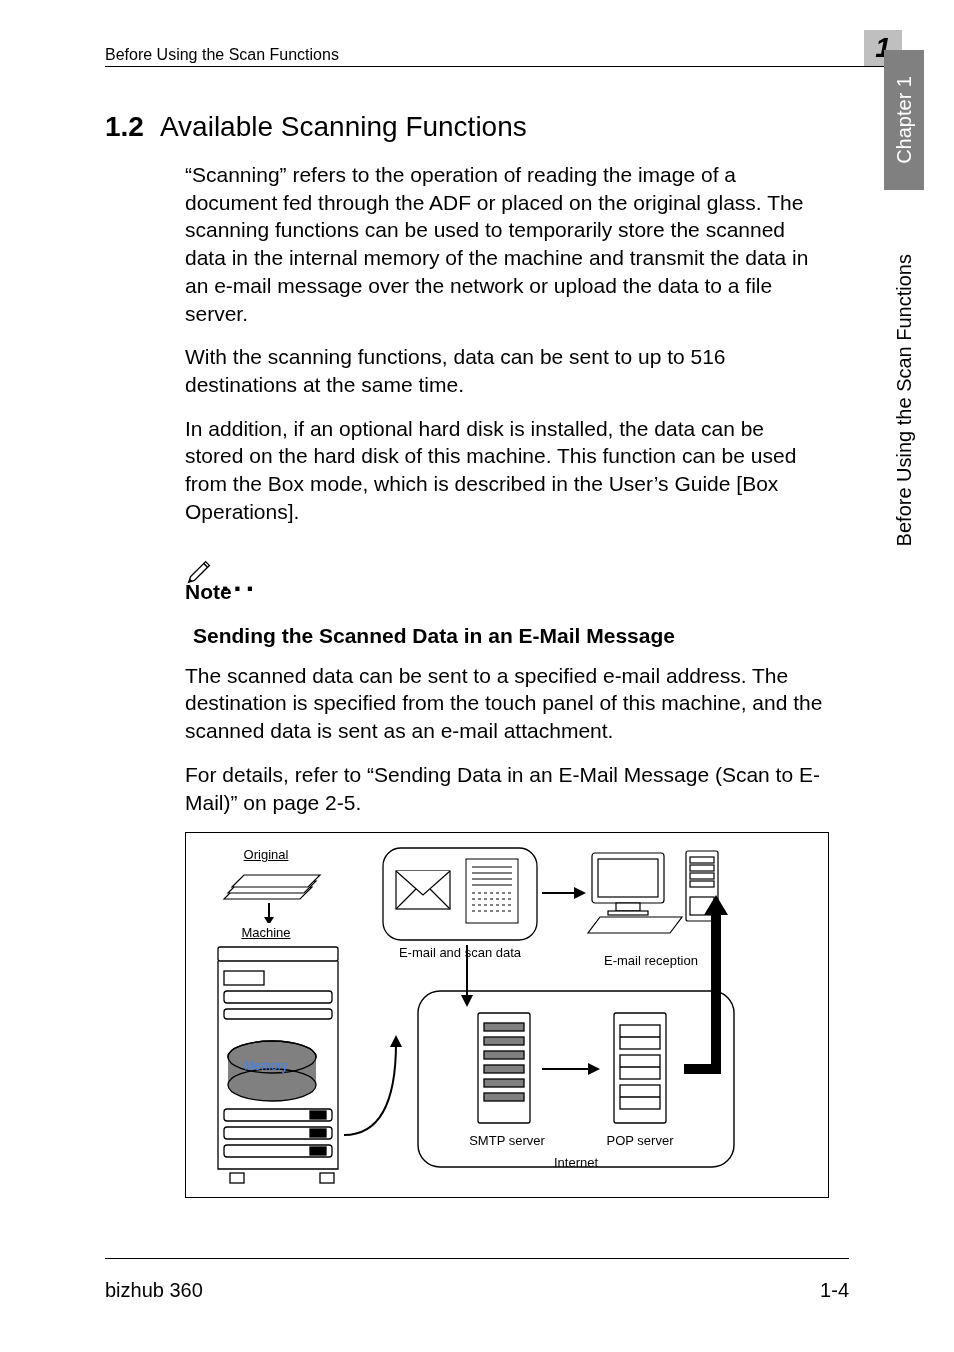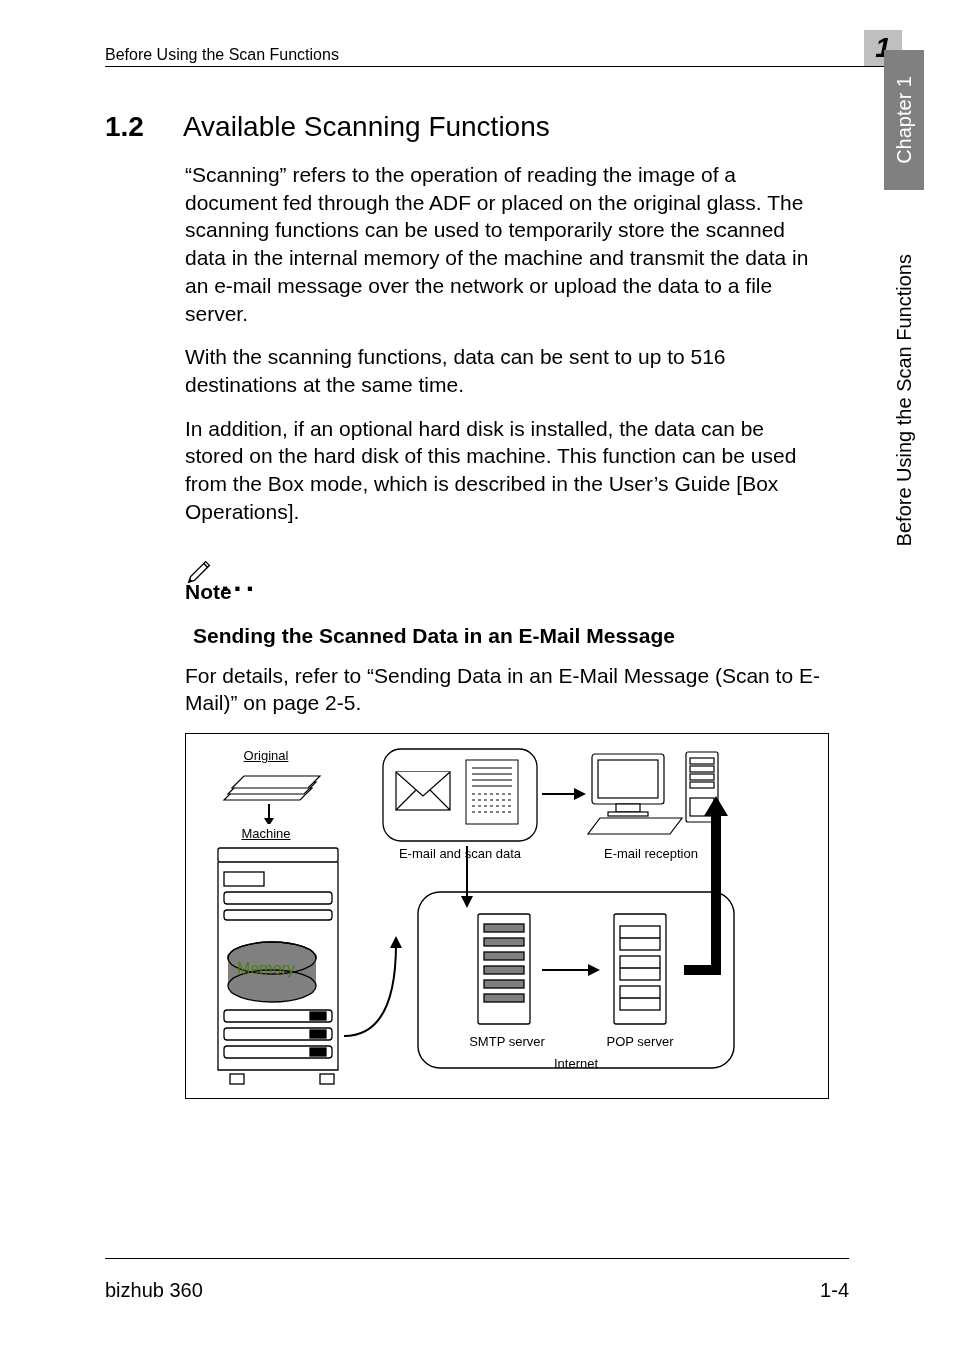--- a/index.html
+++ b/index.html
@@ -5,21 +5,21 @@
   * { margin: 0; padding: 0; box-sizing: border-box; }
   html, body { width: 954px; height: 1352px; background: #fff; font-family: Arial, Helvetica, sans-serif; color: #000; }
   .page { position: relative; width: 954px; height: 1352px; padding: 30px 60px 30px 105px; }
   .header-line { display: flex; align-items: flex-end; justify-content: space-between; border-bottom: 1.5px solid #000; padding-bottom: 2px; margin-bottom: 28px; }
   .chapter-badge { width: 38px; height: 36px; background: #bfbfbf; display: flex; align-items: center; justify-content: center; font-weight: 900; font-size: 28px; font-style: italic; margin-right: -8px; margin-bottom: -2px; }
   .side-tab { position: absolute; right: 30px; top: 50px; width: 40px; height: 140px; background: #808080; color: #fff; display: flex; align-items: center; justify-content: center; }
   .side-tab span { writing-mode: vertical-rl; transform: rotate(180deg); font-size: 20px; }
   .side-label { position: absolute; right: 30px; top: 210px; width: 40px; height: 380px; display: flex; align-items: center; justify-content: center; }
   .side-label span { writing-mode: vertical-rl; transform: rotate(180deg); font-size: 20px; }
   .content { padding-left: 80px; padding-right: 70px; }
-  .sec-head { display: flex; align-items: baseline; gap: 39px; margin-bottom: 18px; margin-left: -80px; margin-top: 44px; }
+  .sec-head { display: flex; align-items: baseline; gap: 16px; margin-bottom: 18px; margin-left: -80px; margin-top: 44px; }
   .sec-num { font-size: 28px; font-weight: 700; }
   .sec-title { font-size: 28px; font-weight: 400; }
   p.body { font-size: 21px; line-height: 1.32; margin-bottom: 16px; }
   .note-icon { margin-top: 30px; margin-bottom: -6px; display: flex; align-items: flex-end; gap: 6px; }
   .note-icon svg { width: 30px; height: 30px; }
   .dots { font-size: 30px; font-weight: 700; letter-spacing: 4px; line-height: 10px; }
   .note-label { font-size: 21px; font-weight: 700; margin-bottom: 20px; }
   .note-body { font-size: 21px; font-style: italic; line-height: 1.32; margin-bottom: 28px; }
   .sub-head { font-size: 21px; font-weight: 700; margin-bottom: 14px; margin-top: 6px; margin-left: 8px; }
   .diagram-box { border: 1.5px solid #000; width: 644px; height: 366px; margin-top: 6px; position: relative; }
@@ -57,20 +57,21 @@
       <svg viewBox="0 0 32 32">
         <path d="M4 28 L6 22 L22 6 L26 10 L10 26 Z" fill="none" stroke="#000" stroke-width="1.5"></path>
         <path d="M20 8 L24 12" stroke="#000" stroke-width="1.5"></path>
         <path d="M4 28 L8 27 L5 24 Z" fill="#000"></path>
       </svg>
       <span class="dots">...</span>
     </div>
     <div class="note-label">Note</div>
 
     <div class="sub-head">Sending the Scanned Data in an E-Mail Message</div>
+    <p class="body">The scanned data can be sent to a specified e-mail address. The destination is specified from the touch panel of this machine, and the scanned data is sent as an e-mail attachment.</p>
     <p class="body">For details, refer to “Sending Data in an E-Mail Message (Scan to E-Mail)” on page 2-5.</p>
 
     <div class="diagram-box">
 
       <div class="d-label" style="left:40px; top:14px; width:80px; text-decoration: underline;">Original</div>
       <svg class="orig-svg" style="left:28px; top:30px; width:110px; height:60px;" viewBox="0 0 110 60">
         <g fill="#fff" stroke="#000" stroke-width="1.2">
           <polygon points="10,36 86,36 98,24 22,24"></polygon>
           <polygon points="14,30 90,30 102,18 26,18"></polygon>
           <polygon points="18,24 94,24 106,12 30,12"></polygon>
@@ -94,21 +95,21 @@
           <rect x="24" y="170" width="108" height="12" rx="3"></rect>
           <rect x="24" y="188" width="108" height="12" rx="3"></rect>
           <rect x="24" y="206" width="108" height="12" rx="3"></rect>
           <rect x="110" y="172" width="16" height="8" fill="#000"></rect>
           <rect x="110" y="190" width="16" height="8" fill="#000"></rect>
           <rect x="110" y="208" width="16" height="8" fill="#000"></rect>
           <rect x="30" y="234" width="14" height="10"></rect>
           <rect x="120" y="234" width="14" height="10"></rect>
         </g>
       </svg>
-      <div class="d-label" style="left:50px; top:226px; width:60px; color:#4d7c0f; font-size:16px;">Memory</div>
+      <div class="d-label" style="left:50px; top:226px; width:60px; color:#3b82f6; font-size:12px;">Memory</div>
 
       <svg style="position:absolute; left:150px; top:190px; width:80px; height:120px;" viewBox="0 0 80 120">
         <path d="M8 112 Q 60 112 60 20" fill="none" stroke="#000" stroke-width="2"></path>
         <polygon points="54,24 66,24 60,12" fill="#000"></polygon>
       </svg>
 
       <svg class="env-svg" style="left:196px; top:14px; width:156px; height:94px;" viewBox="0 0 156 94">
         <rect x="1" y="1" width="154" height="92" rx="18" fill="#fff" stroke="#000" stroke-width="1.3"></rect>
         <g stroke="#000" stroke-width="1.2" fill="#fff">
           <rect x="14" y="24" width="54" height="38"></rect>
@@ -144,21 +145,21 @@
         </g>
         <g fill="#fff" stroke="#000" stroke-width="1.2">
           <rect x="100" y="4" width="32" height="70" rx="2"></rect>
           <rect x="104" y="10" width="24" height="6"></rect>
             <rect x="104" y="18" width="24" height="6"></rect>
           <rect x="104" y="26" width="24" height="6"></rect>
             <rect x="104" y="34" width="24" height="6"></rect>
           <rect x="104" y="50" width="24" height="18"></rect>
         </g>
       </svg>
-      <div class="d-label" style="left:400px; top:112px; width:130px;">E-mail reception</div>
+      <div class="d-label" style="left:400px; top:120px; width:130px;">E-mail reception</div>
 
       <svg style="position:absolute; left:230px; top:156px; width:320px; height:196px;" viewBox="0 0 320 196">
         <rect x="2" y="2" width="316" height="176" rx="22" fill="#fff" stroke="#000" stroke-width="1.4"></rect>
       </svg>
 
       <svg class="srv-svg" style="left:284px; top:176px; width:68px; height:120px;" viewBox="0 0 68 120">
         <g fill="#fff" stroke="#000" stroke-width="1.3">
           <rect x="8" y="4" width="52" height="110" rx="2"></rect>
           <rect x="14" y="14" width="40" height="8" fill="#808080"></rect>
           <rect x="14" y="28" width="40" height="8" fill="#808080"></rect>

